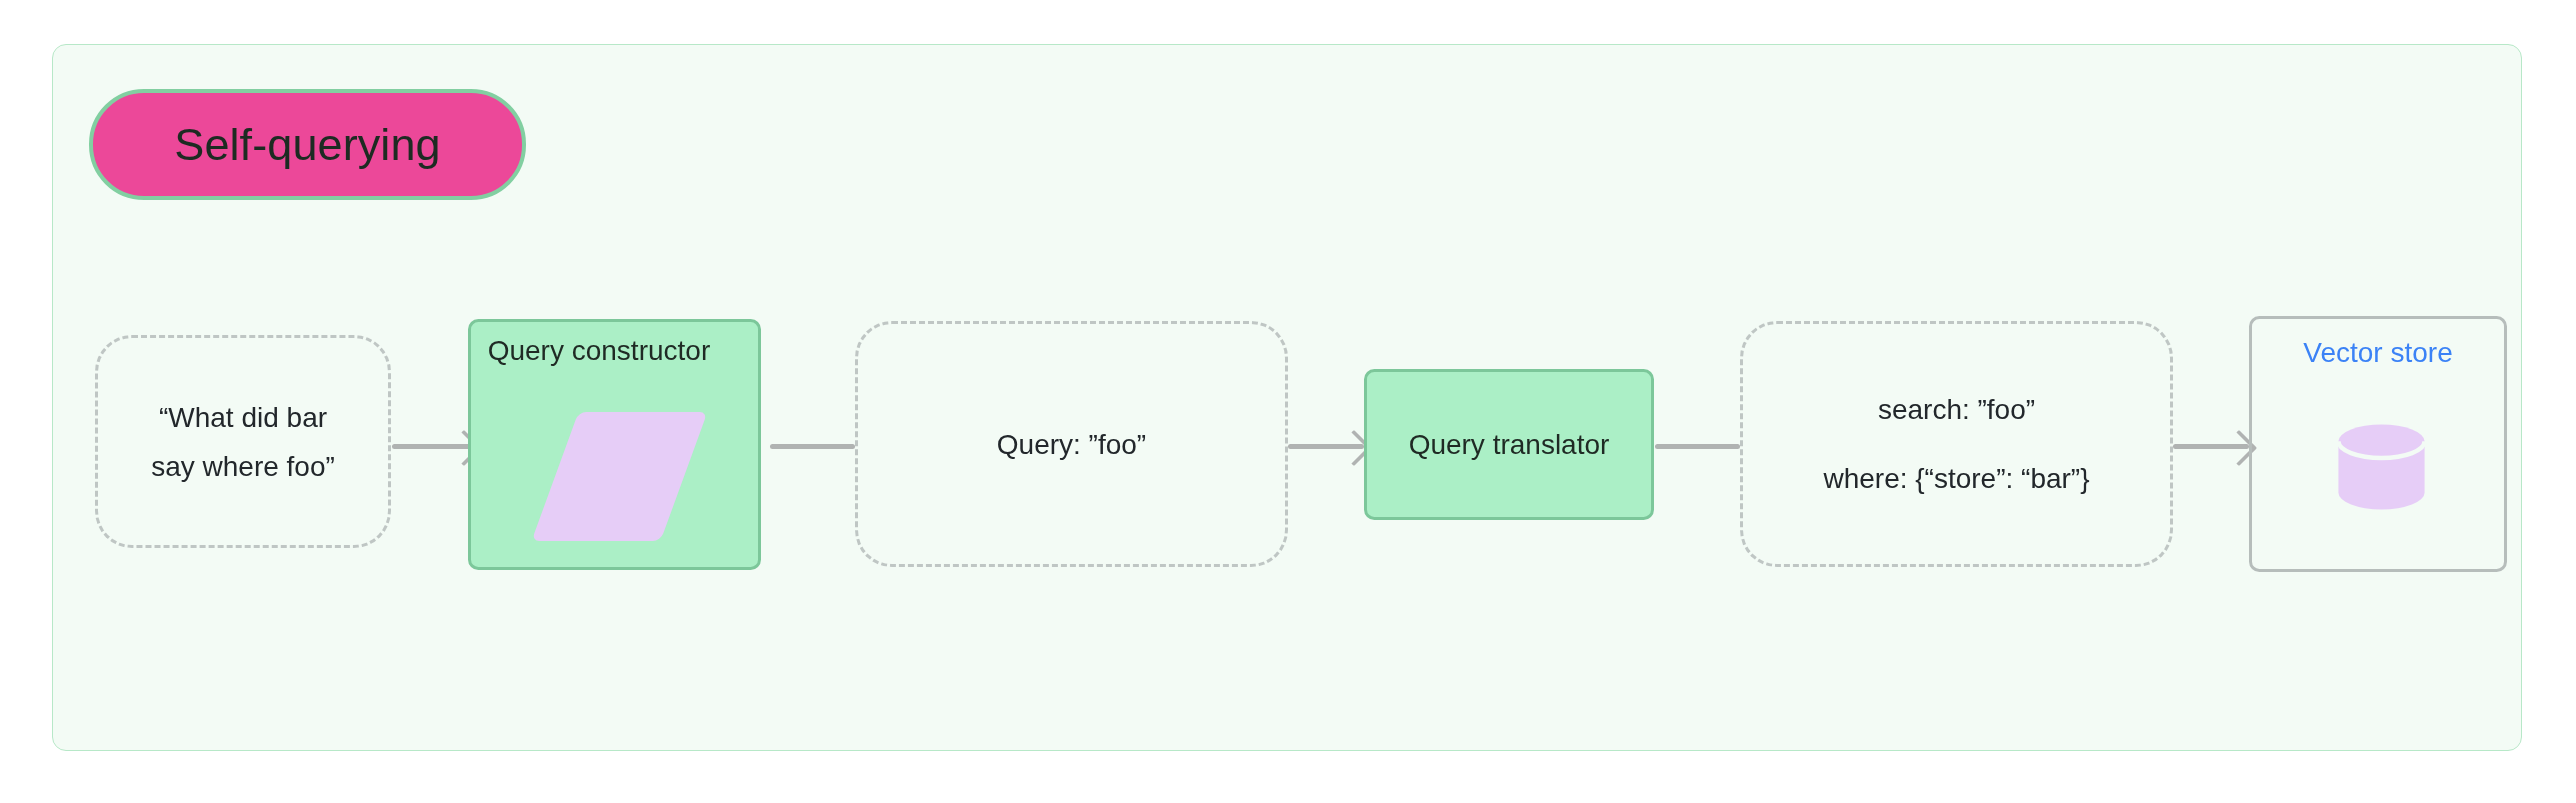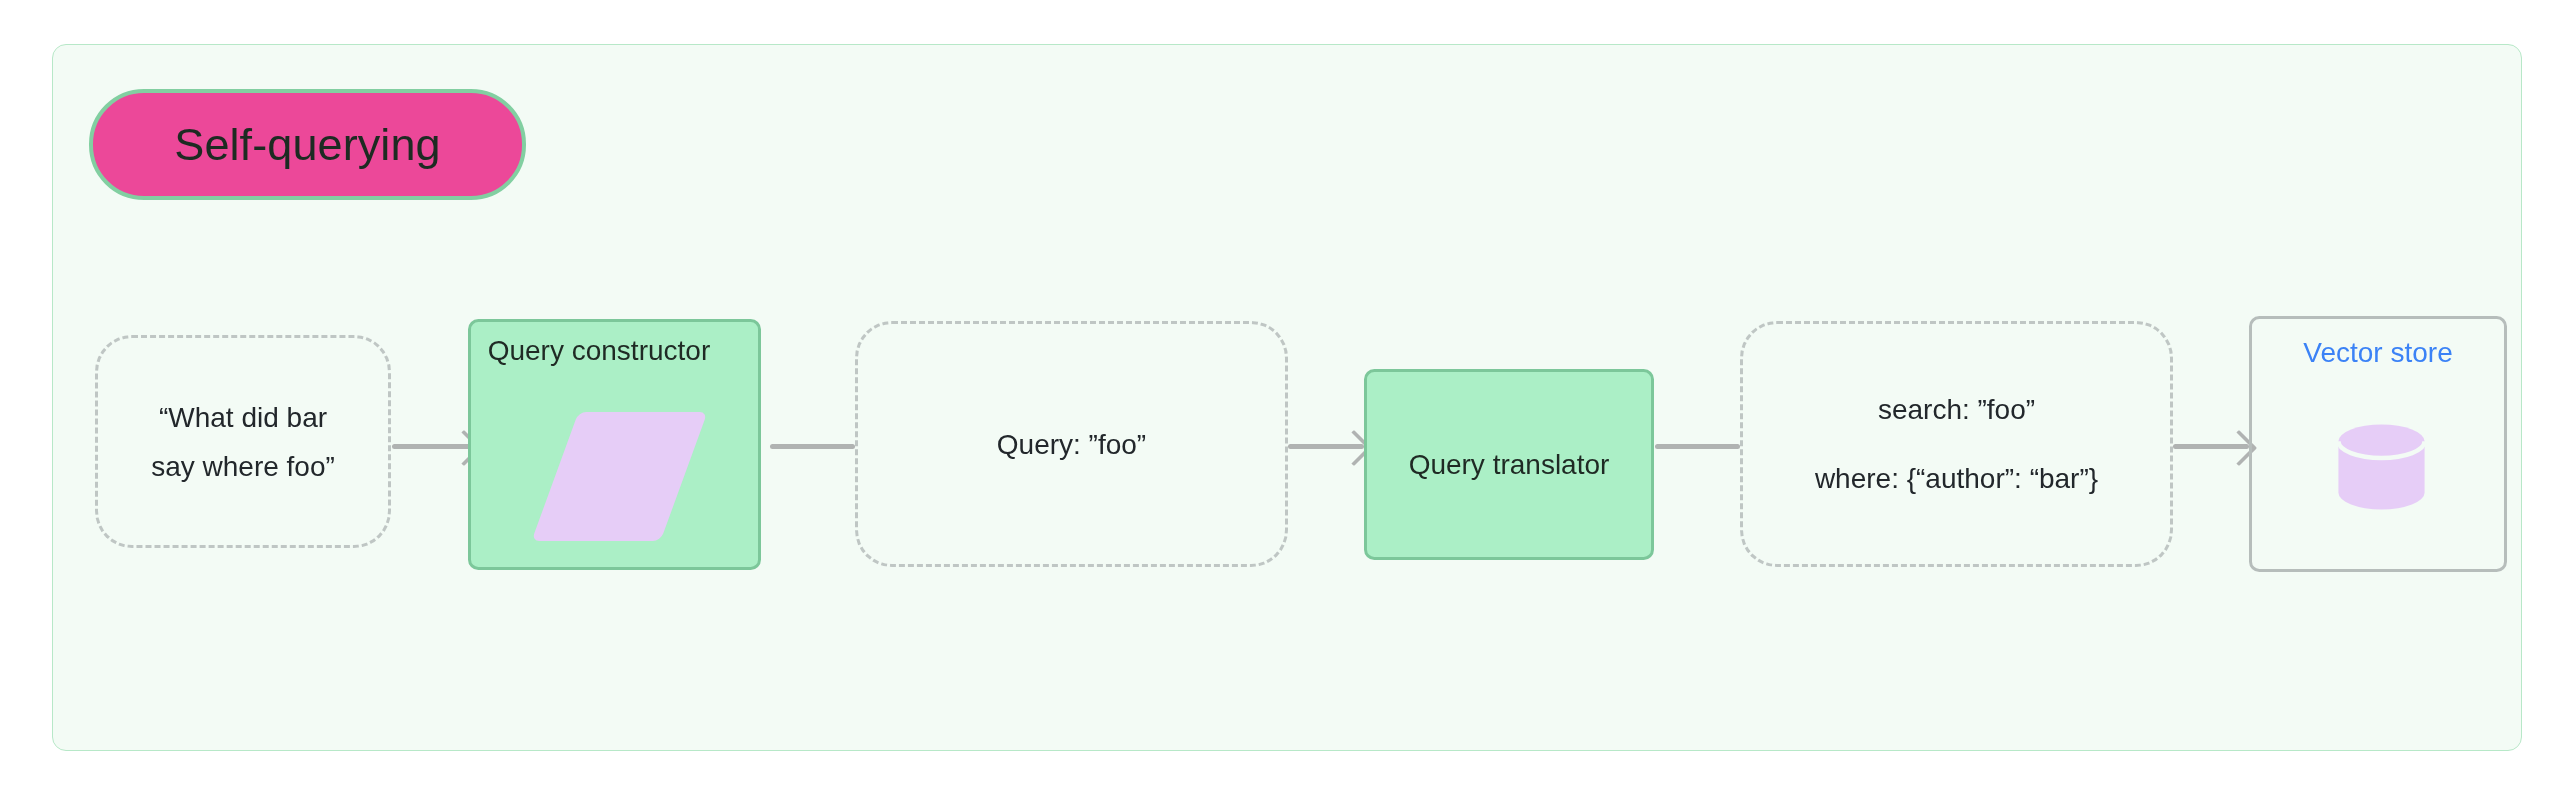--- a/index.html
+++ b/index.html
@@ -181,29 +181,29 @@
 
   <div class="connector" style="left:770px; top:444px; width:85px;"></div>
 
   <div class="dashed-node" style="left:855px; top:321px; width:433px; height:246px;">
     <div class="node-text-line">Query: ”foo”</div>
   </div>
 
   <div class="connector" style="left:1288px; top:444px; width:76px;"></div>
   <div class="arrowhead" style="left:1341px; top:435px;"></div>
 
-  <div class="green-box" style="left:1364px; top:369px; width:290px; height:191px;">
+  <div class="green-box" style="left:1364px; top:369px; width:290px; height:151px;">
     <span class="green-box-label-center">Query translator</span>
   </div>
 
   <div class="connector" style="left:1655px; top:444px; width:85px;"></div>
 
   <div class="dashed-node" style="left:1740px; top:321px; width:433px; height:246px;gap:20px;">
     <div class="node-text-line">search: ”foo”</div>
-    <div class="node-text-line">where: {“author”: “bar”}</div>
+    <div class="node-text-line">where: {“store”: “bar”}</div>
   </div>
 
   <div class="connector" style="left:2173px; top:444px; width:76px;"></div>
   <div class="arrowhead" style="left:2226px; top:435px;"></div>
 
   <div class="store-box" style="left:2249px; top:316px; width:258px; height:256px;">
     <span class="store-box-label">Vector store</span>
     <svg class="cylinder" style="left:81px; top:103px;" viewBox="0 0 150 140">
       <path d="M8 30 L8 110 A67 26 0 0 0 142 110 L142 30 Z" fill="#e6cdf7"></path>
       <ellipse cx="75" cy="30" rx="67" ry="26" fill="#e6cdf7"></ellipse>

